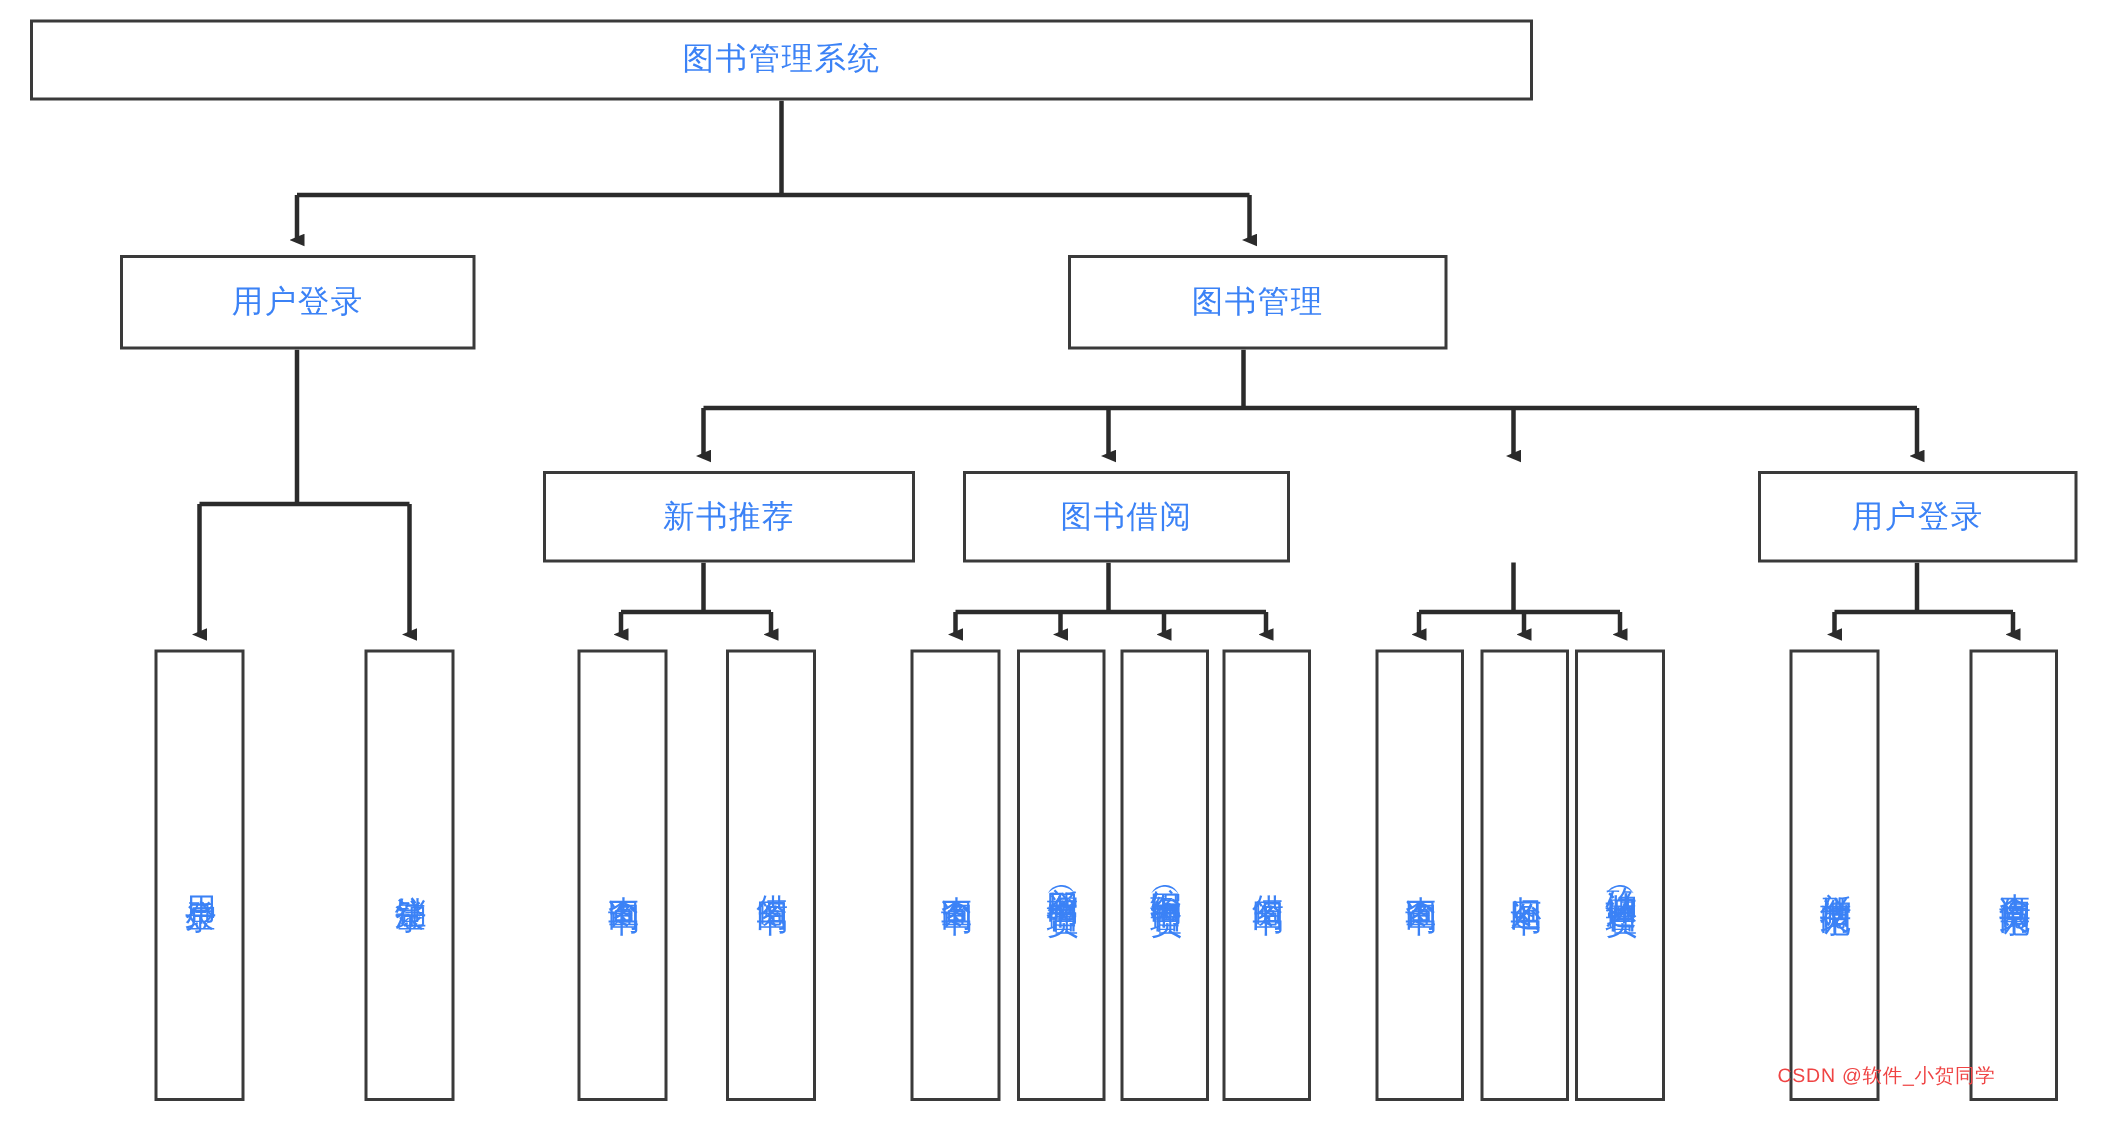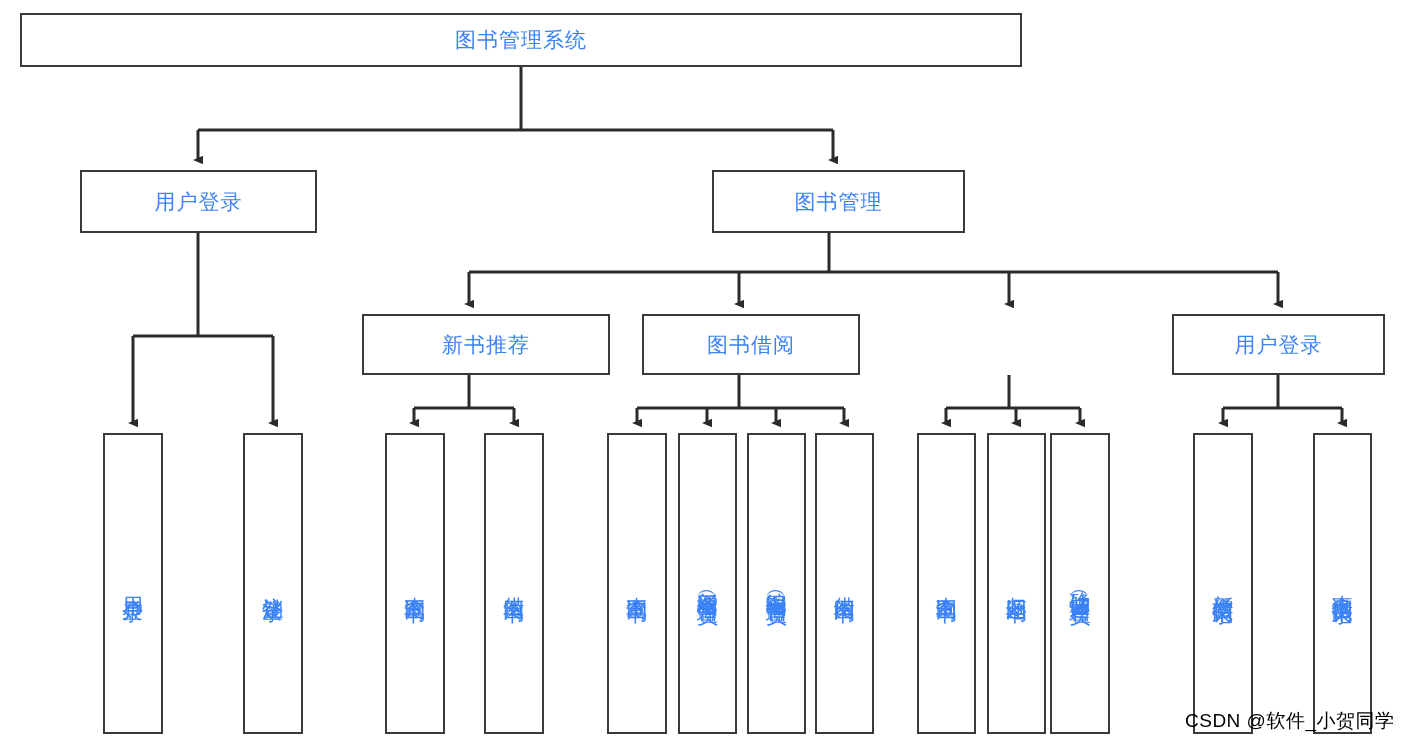--- a/index.html
+++ b/index.html
@@ -53,22 +53,22 @@
     writing-mode: vertical-rl;
     text-orientation: upright;
     display: block;
     max-height: 100%;
     text-align: center;
   }
   #watermark {
     position: absolute;
     left: 1185px;
     top: 708px;
-    font-size: 19px;
-    color: #000000;
+    font-size: 13px;
+    color: #ef4444;
     white-space: nowrap;
     z-index: 5;
     letter-spacing: 0.5px;
   }
 </style>
 </head>
 <body>
 
 <div id="canvas">
 

